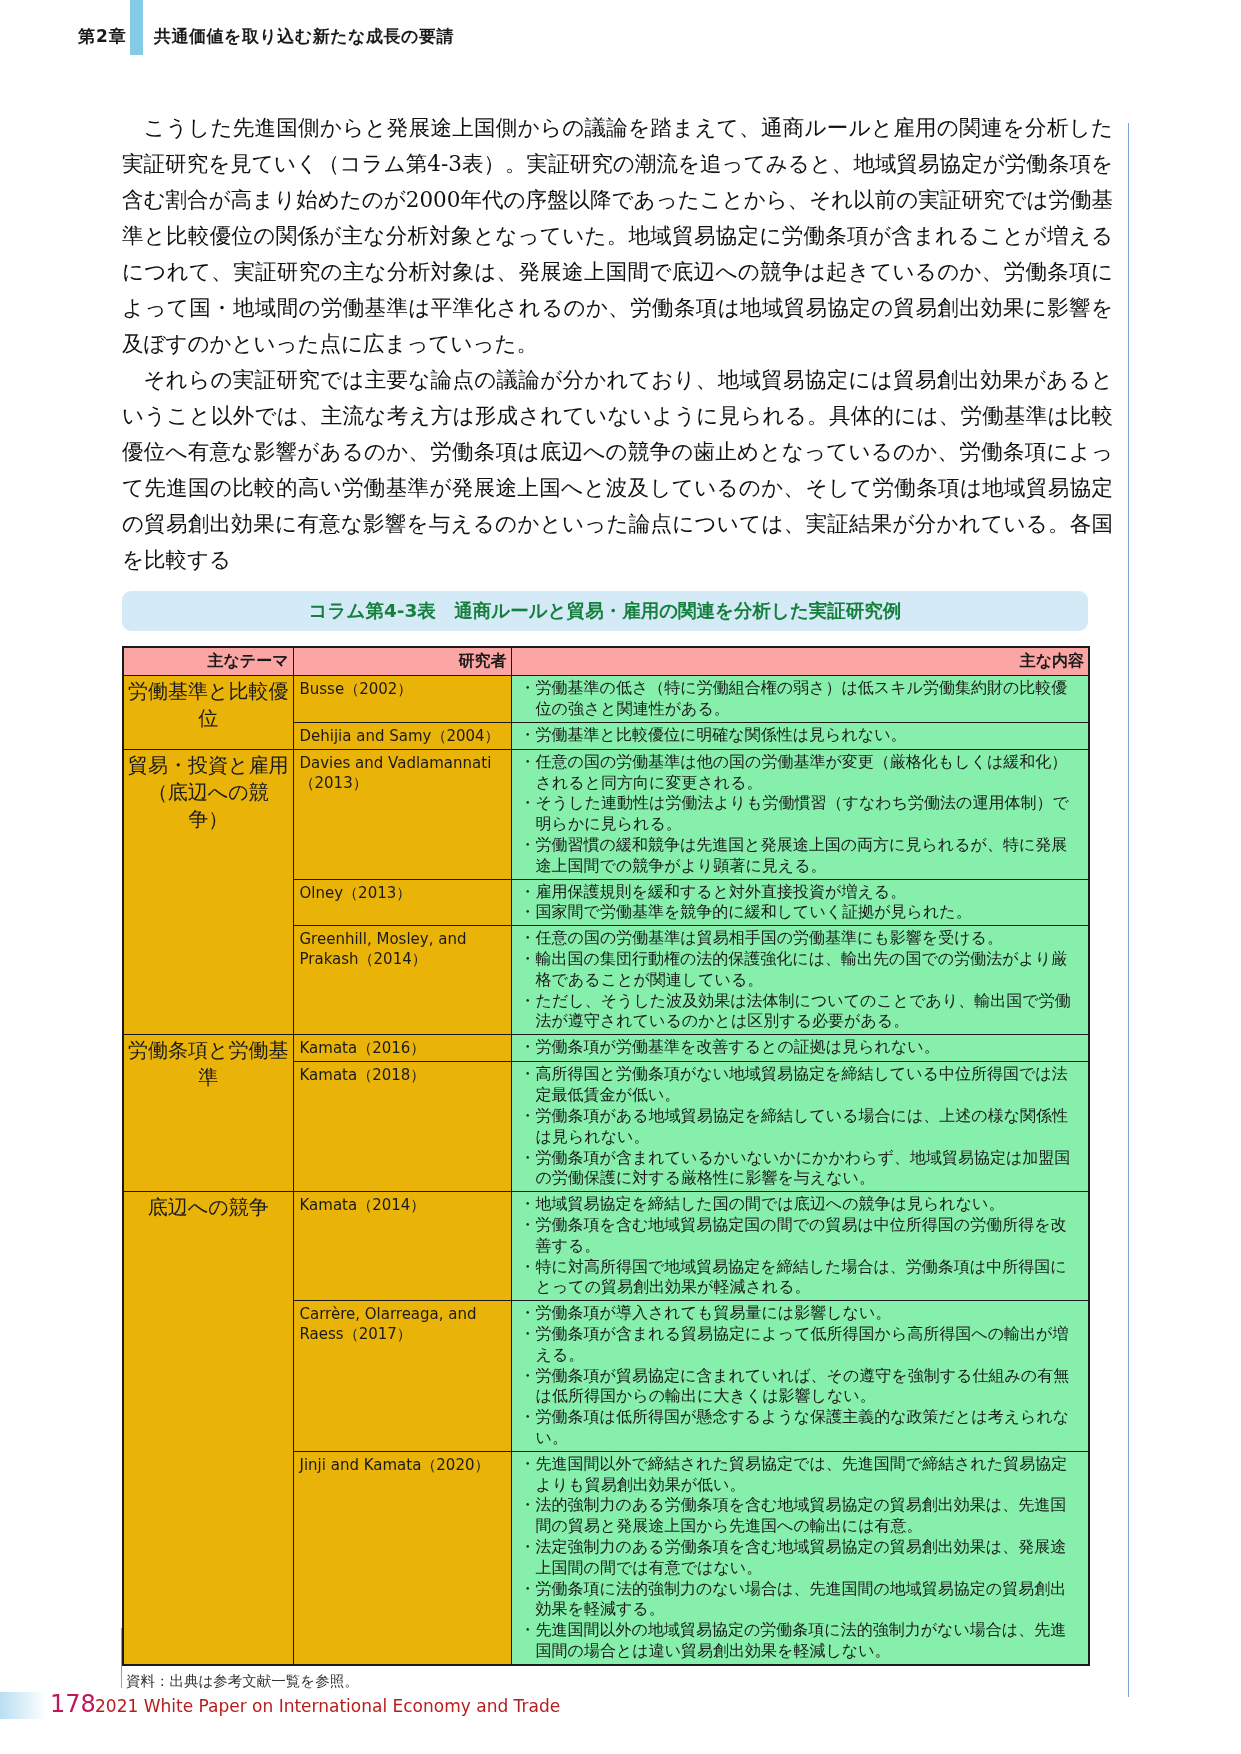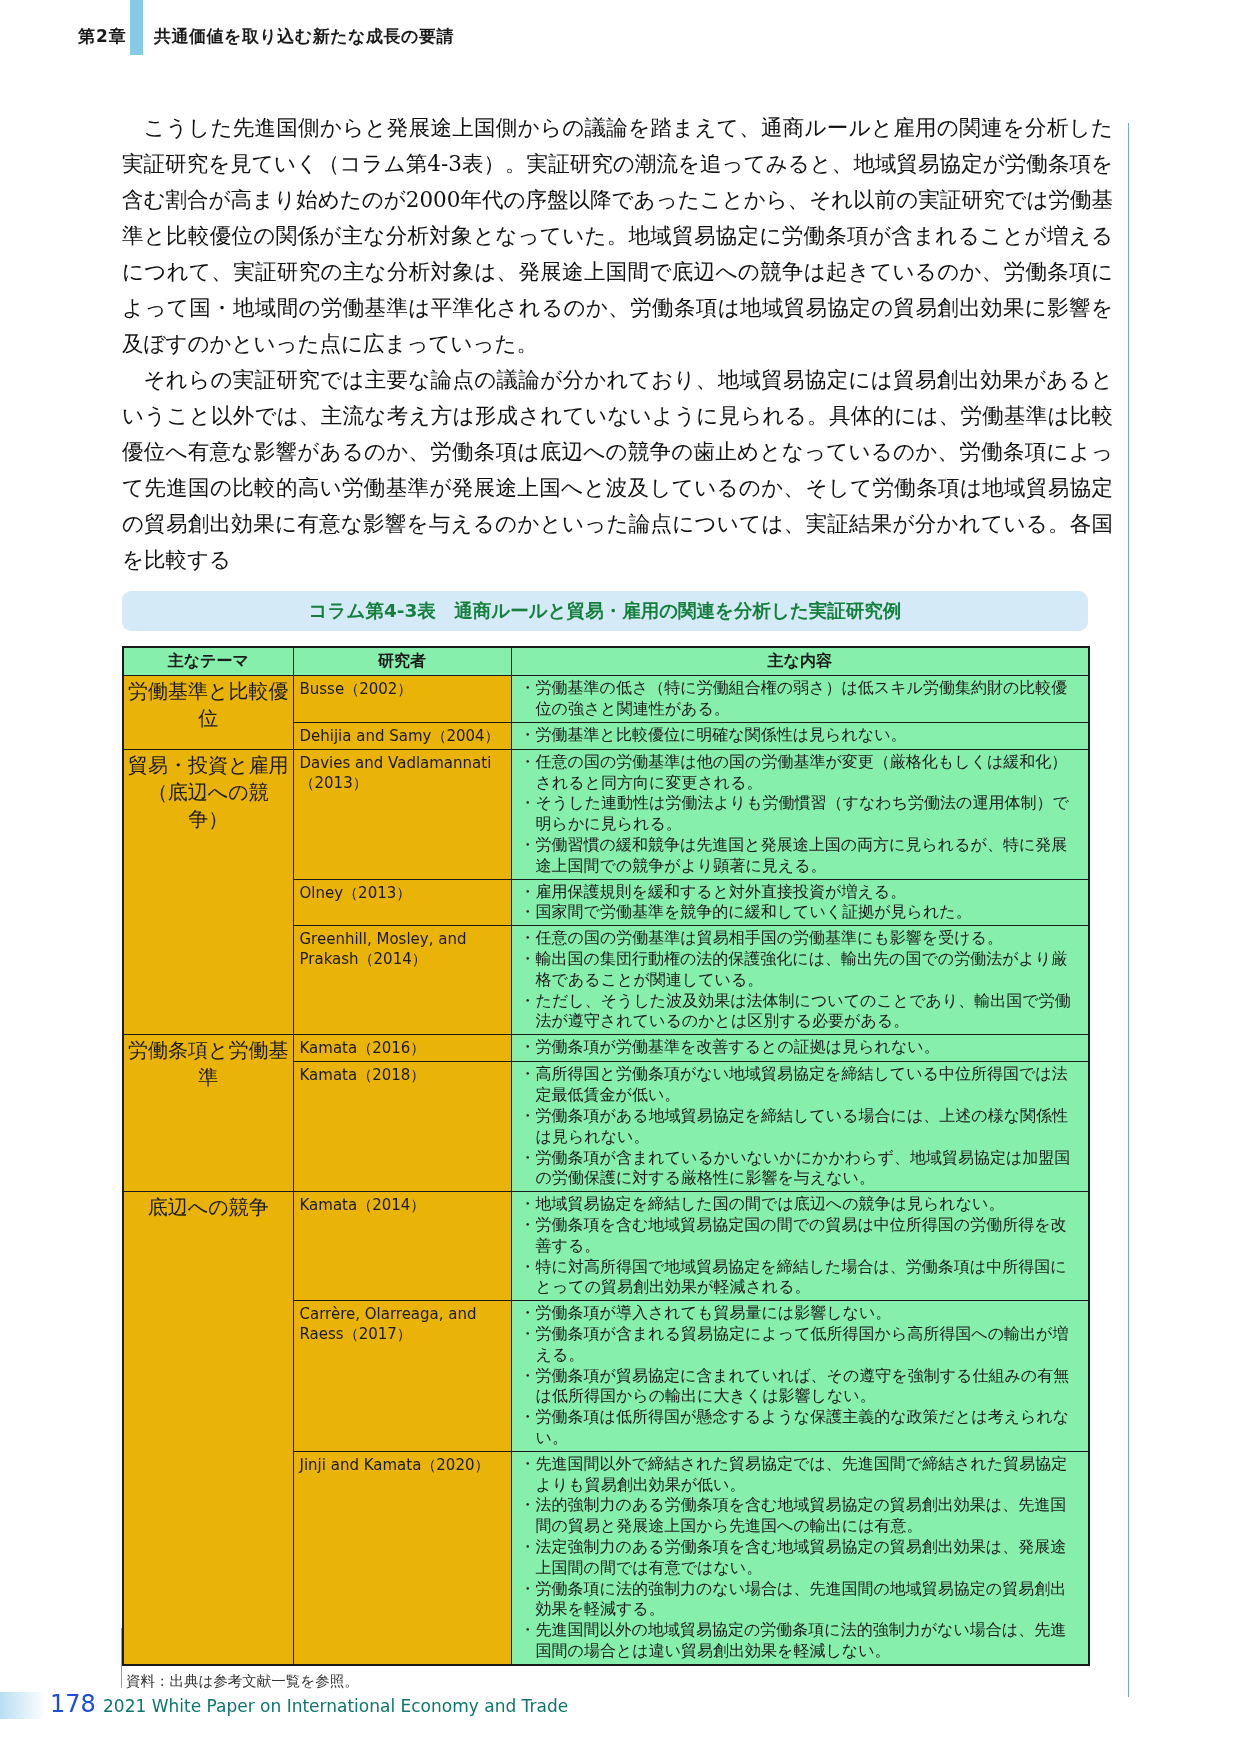--- a/index.html
+++ b/index.html
@@ -48,22 +48,22 @@
   table.research{
     margin-top:15px;
     width:966px;border-collapse:collapse;table-layout:fixed;
     border:2px solid #1a1a1a;
   }
   table.research th,table.research td{
     border:1px solid #1a1a1a;
     vertical-align:top;
   }
   table.research thead th{
-    background:#86efac;
-    font-size:16px;font-weight:bold;text-align:center;
+    background:#fca5a5;
+    font-size:16px;font-weight:bold;text-align:right;
     padding:3px 4px;vertical-align:middle;
   }
   td.theme-cell{
     background:#eab308;
     font-size:20px;text-align:center;vertical-align:middle;
     padding:2px 4px;white-space:pre-line;line-height:1.35;margin-left:8px;
   }
   td.researcher-cell{
     font-size:15px;padding:3px 6px;line-height:1.35;
     background:#eab308;
@@ -78,25 +78,25 @@
     font-size:14.5px;color:#333333;
   }
   
   .page-footer{position:absolute;left:0;top:1690px;width:100%;height:30px;}
   .footer-band{
     position:absolute;left:0;top:2px;width:46px;height:27px;
     background:linear-gradient(to right,#b9def2,#ffffff);
   }
   .page-number{
     position:absolute;left:50px;top:0;
-    font-size:24px;font-weight:500;color:#1d4ed8;
+    font-size:24px;font-weight:500;color:#be185d;
   }
   .edition{
-    position:absolute;left:103px;top:6px;
-    font-size:17px;color:#0f766e;
+    position:absolute;left:95px;top:6px;
+    font-size:17px;color:#b91c1c;
   }
 </style>
 </head>
 <body>
 
 <div class="page">
 
   <header class="chapter-header">
     <span class="chapter-label">第2章</span>
     <span class="chapter-bar"></span>

